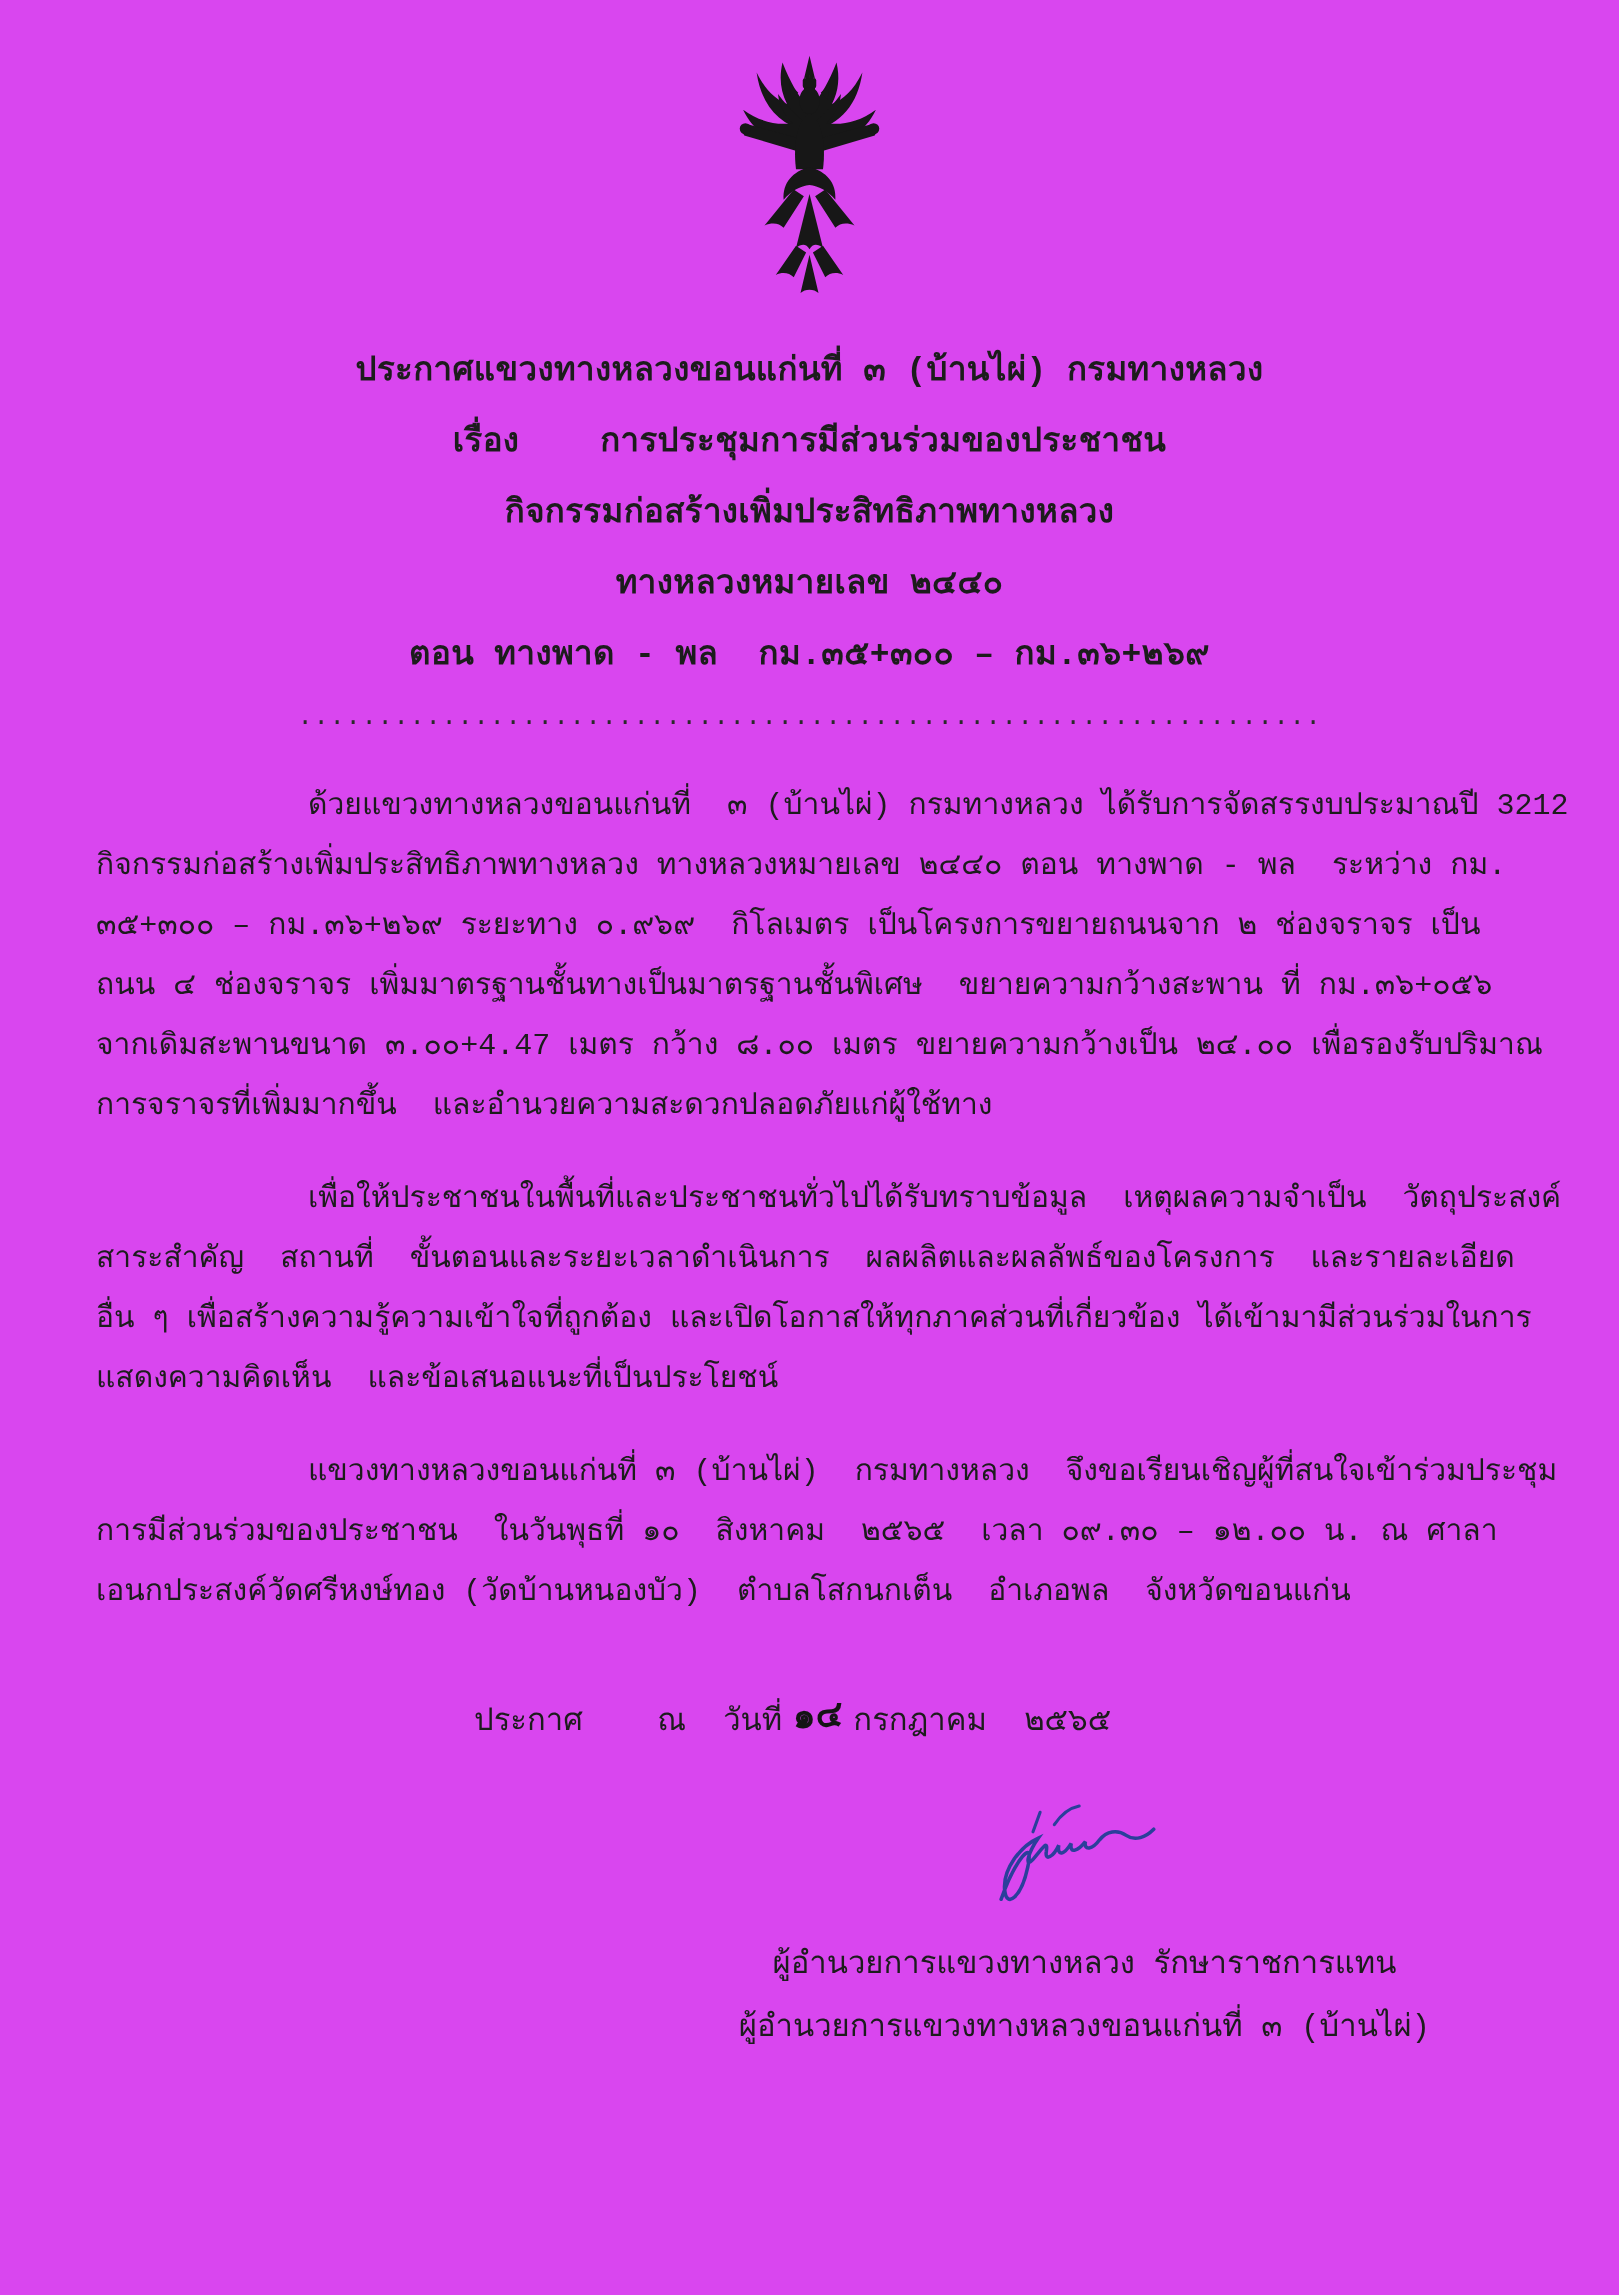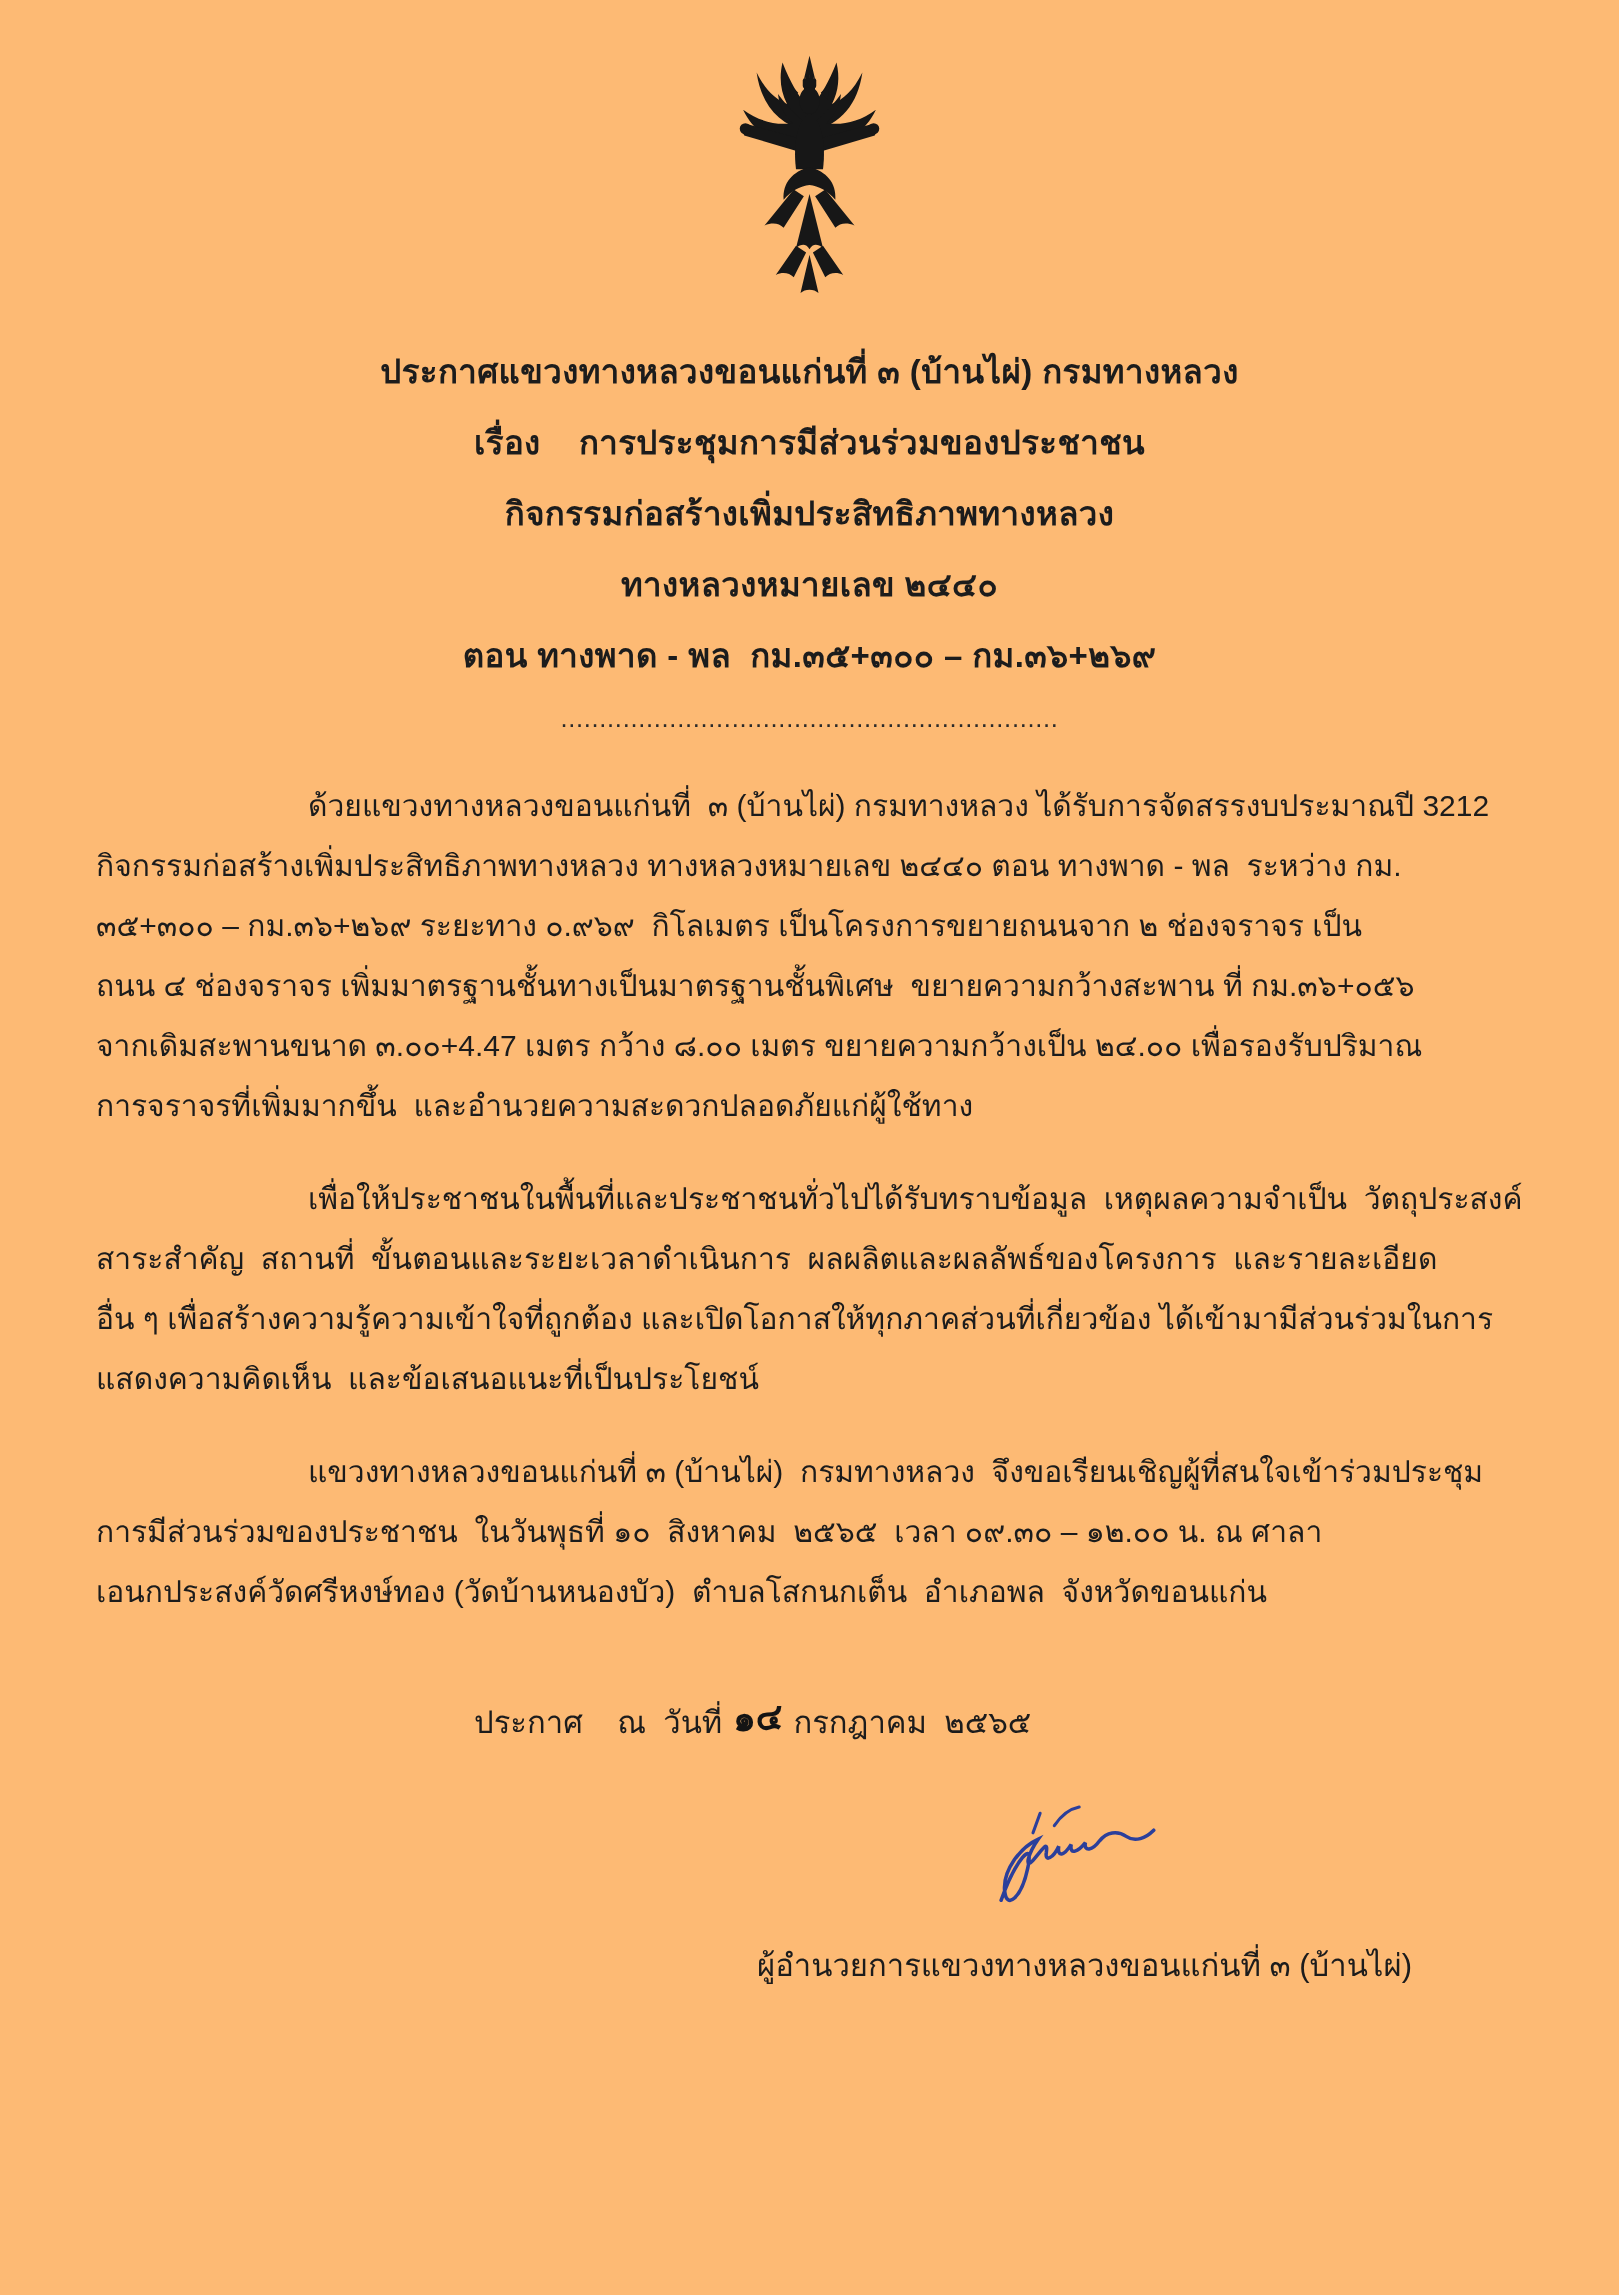--- a/index.html
+++ b/index.html
@@ -1,21 +1,21 @@
 <!DOCTYPE html>
 <html style="font-size:12px"><head>
 <meta charset="utf-8">
 <style>
   html, body { margin:0; padding:0; background:#ffffff; }
   .page {
     position:relative;
     width:1619px; height:2295px;
-    background:#fdba74;
+    background:#d946ef;
     color:#1c1c1c;
-    font-family:Liberation Sans, sans-serif;
+    font-family:Liberation Mono, monospace;
     overflow:hidden;
   }
   .emblem { display:flex; justify-content:center; padding-top:54px; }
   .emblem svg { width:225px; height:271px; }
 
   .title-block { text-align:center; margin-top:10.5px; }
   .title-line {
     font-weight:700; font-size:33px; line-height:71px;
     white-space:pre; letter-spacing:0.4px;
   }
@@ -119,18 +119,19 @@
     <div class="issued"><span>ประกาศ    ณ  วันที่</span><span class="handwritten-day">๑๔</span><span>กรกฎาคม  ๒๕๖๕</span></div>
 
     <div class="sig-block">
       <div class="sig-scribble">
         <svg viewBox="0 0 260 160" xmlns="http://www.w3.org/2000/svg" aria-hidden="true">
           <path d="M36 122 C52 78 74 50 66 86 C59 119 42 134 40 111 C38 88 58 62 78 53 C66 70 62 88 72 77 C82 66 89 53 87 68 C85 80 95 74 101 61 C99 74 107 72 115 59 C113 72 123 67 131 57 C129 68 139 66 147 55 C155 45 167 43 177 50 C187 57 199 52 208 43" stroke="#2b3f9b" stroke-width="4" fill="none" stroke-linecap="round"></path>
           <path d="M96 38 C104 26 114 19 124 17" stroke="#2b3f9b" stroke-width="3.5" fill="none" stroke-linecap="round"></path>
           <path d="M72 46 L80 24" stroke="#2b3f9b" stroke-width="3.5" fill="none" stroke-linecap="round"></path>
         </svg>
       </div>
+      <div class="sig-title">ผู้อำนวยการแขวงทางหลวง รักษาราชการแทน</div>
       <div class="sig-title">ผู้อำนวยการแขวงทางหลวงขอนแก่นที่ ๓ (บ้านไผ่)</div>
     </div>
 
   </div>
 </div>
 
 
 </body></html>

